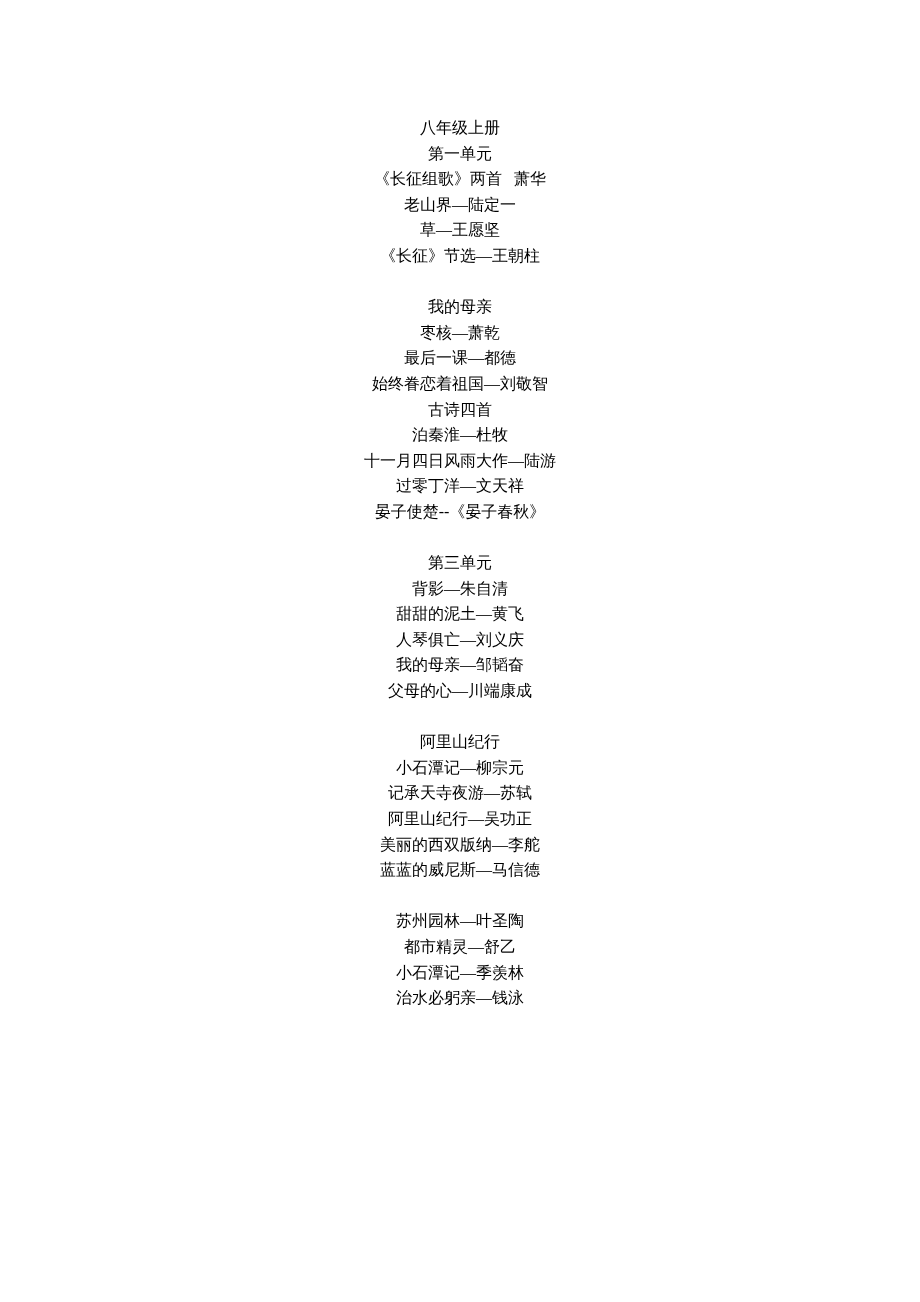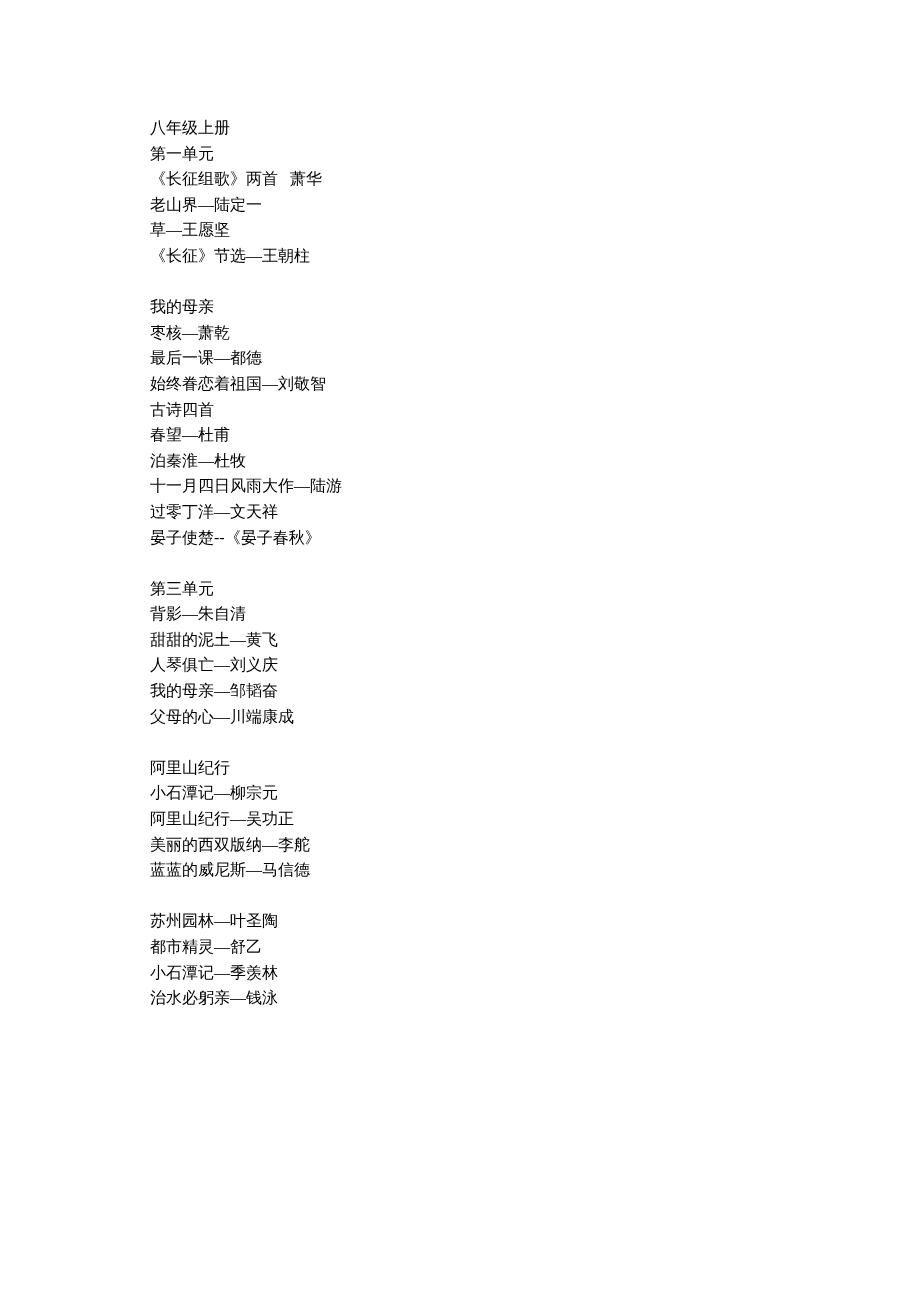--- a/index.html
+++ b/index.html
@@ -9,20 +9,21 @@
       font-family: "SimSun", "宋体", serif;
       font-size: 16px;
       line-height: 1.6;
       color: #000000;
     }
     .page {
       width: 920px;
       min-height: 1302px;
       padding: 115px 150px 0 150px;
       box-sizing: border-box;
+      text-align: center;
     }
     .line {
       display: block;
       white-space: pre;
     }
     .section-break {
       height: 25.6px;
     }
   </style>
 </head>
@@ -35,35 +36,35 @@
       <span class="line">《长征组歌》两首   萧华</span>
       <span class="line">老山界—陆定一</span>
       <span class="line">草—王愿坚</span>
       <span class="line">《长征》节选—王朝柱</span>
       <div class="section-break"></div>
       <span class="line">我的母亲</span>
       <span class="line">枣核—萧乾</span>
       <span class="line">最后一课—都德</span>
       <span class="line">始终眷恋着祖国—刘敬智</span>
       <span class="line">古诗四首</span>
-      <span class="line">春望—杜甫</span>
       <span class="line">泊秦淮—杜牧</span>
       <span class="line">十一月四日风雨大作—陆游</span>
       <span class="line">过零丁洋—文天祥</span>
       <span class="line">晏子使楚--《晏子春秋》</span>
       <div class="section-break"></div>
       <span class="line">第三单元</span>
       <span class="line">背影—朱自清</span>
       <span class="line">甜甜的泥土—黄飞</span>
       <span class="line">人琴俱亡—刘义庆</span>
       <span class="line">我的母亲—邹韬奋</span>
       <span class="line">父母的心—川端康成</span>
       <div class="section-break"></div>
       <span class="line">阿里山纪行</span>
       <span class="line">小石潭记—柳宗元</span>
+      <span class="line">记承天寺夜游—苏轼</span>
       <span class="line">阿里山纪行—吴功正</span>
       <span class="line">美丽的西双版纳—李舵</span>
       <span class="line">蓝蓝的威尼斯—马信德</span>
       <div class="section-break"></div>
       <span class="line">苏州园林—叶圣陶</span>
       <span class="line">都市精灵—舒乙</span>
       <span class="line">小石潭记—季羡林</span>
       <span class="line">治水必躬亲—钱泳</span>
     </div>
 </div>

